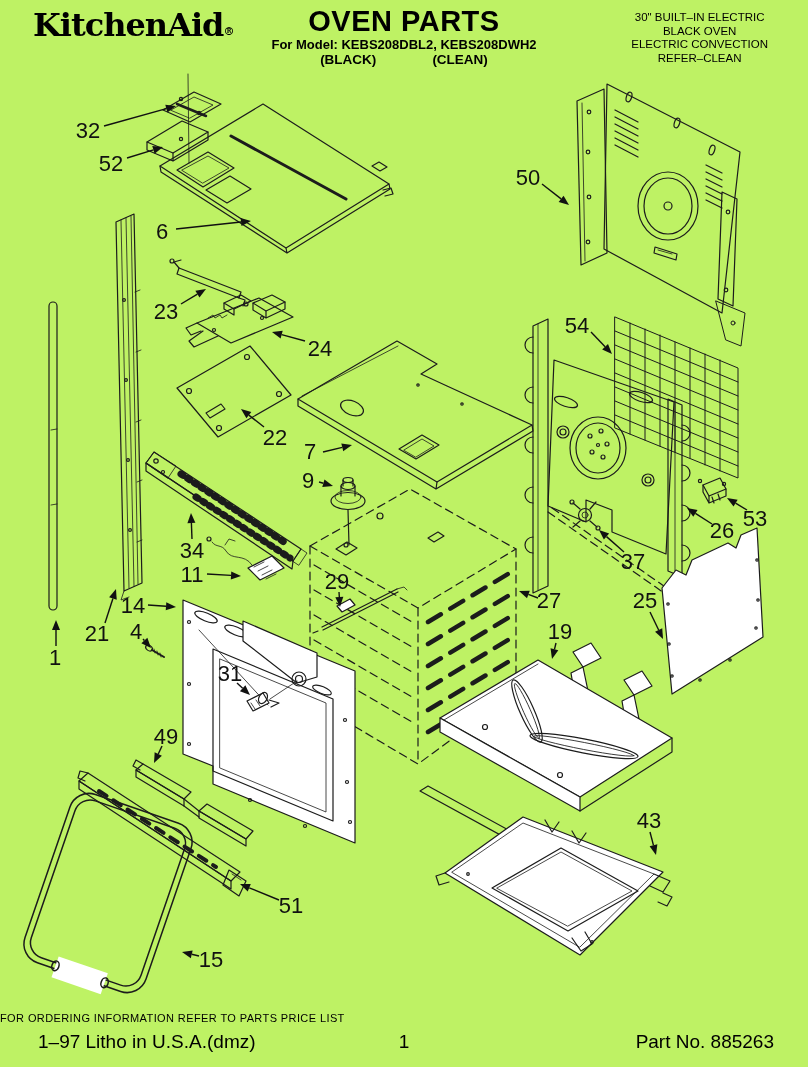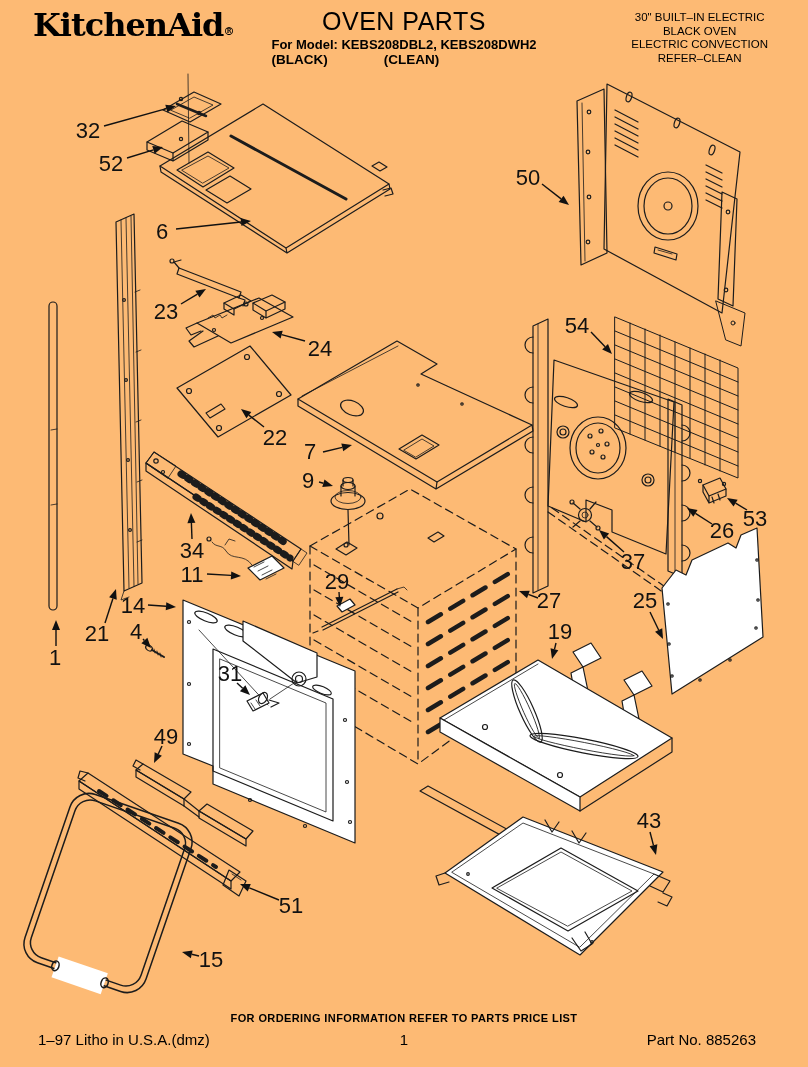--- a/index.html
+++ b/index.html
@@ -1,43 +1,43 @@
 <!DOCTYPE html>
 <html><head>
 <meta charset="utf-8">
 <title>Oven Parts</title>
 <style>
   html,body{margin:0;padding:0}
   body{width:808px;height:1067px;background:#fff;position:relative;
        font-family:"Liberation Sans",sans-serif;color:#000}
-  .page{position:absolute;inset:0;background:#fdba74;overflow:hidden}
+  .page{position:absolute;inset:0;background:#bef264;overflow:hidden}
   .logo{position:absolute;left:33px;top:6px;font-family:"DejaVu Serif",serif;
         font-weight:800;font-size:32px;letter-spacing:-1px;white-space:nowrap}
   .logo .reg{font-size:11px;font-weight:700;vertical-align:1px;letter-spacing:0}
   .center-head{position:absolute;left:50%;top:8px;transform:translateX(-50%);
                text-align:center;white-space:nowrap}
-  .title{font-size:25px;font-weight:normal;letter-spacing:.5px;line-height:27px}
+  .title{font-size:29px;font-weight:bold;letter-spacing:.5px;line-height:27px}
   .model{font-size:13px;font-weight:bold;margin-top:2px}
-  .finish{font-size:13.5px;font-weight:bold;display:flex;
+  .finish{font-size:13.5px;font-weight:bold;display:flex;justify-content:center;
           gap:56px;margin-top:0}
   .spec{position:absolute;right:40px;top:11px;text-align:center;font-size:11.5px;
         line-height:13.5px}
   svg.diagram{position:absolute;left:0;top:0}
   #art{stroke:#1c1c1c;fill:none;stroke-width:1.2;stroke-linecap:round;stroke-linejoin:round}
   #art .wf{fill:#fff}
   #art .thin{stroke-width:.8}
   #art .dash{stroke-dasharray:8 5}
   #callouts text{font-family:"Liberation Sans",sans-serif;font-size:22px;fill:#111}
   #callouts line{stroke:#111;stroke-width:1.4}
-  .order-note{position:absolute;left:0;right:0;top:1012px;text-align:center;
-              font-weight:bold;font-size:11px;letter-spacing:.4px}
-  .foot{position:absolute;top:1031px;left:0;right:0;height:20px;font-size:15px}
+  .order-note{position:absolute;left:0;right:0;top:1012px;
+              font-weight:normal;font-size:11px;letter-spacing:.4px}
+  .foot{position:absolute;top:1031px;left:0;right:0;height:20px;font-size:19px}
   .foot .litho{position:absolute;left:38px}
   .foot .pg{position:absolute;left:50%;transform:translateX(-50%)}
-  .foot .pn{position:absolute;right:52px}
+  .foot .pn{position:absolute;right:34px}
 </style>
 </head>
 <body>
 
 <div class="page">
 
   <div class="logo"><span>KitchenAid</span><span class="reg">®</span></div>
 
   <div class="center-head">
     <div class="title">OVEN PARTS</div>

